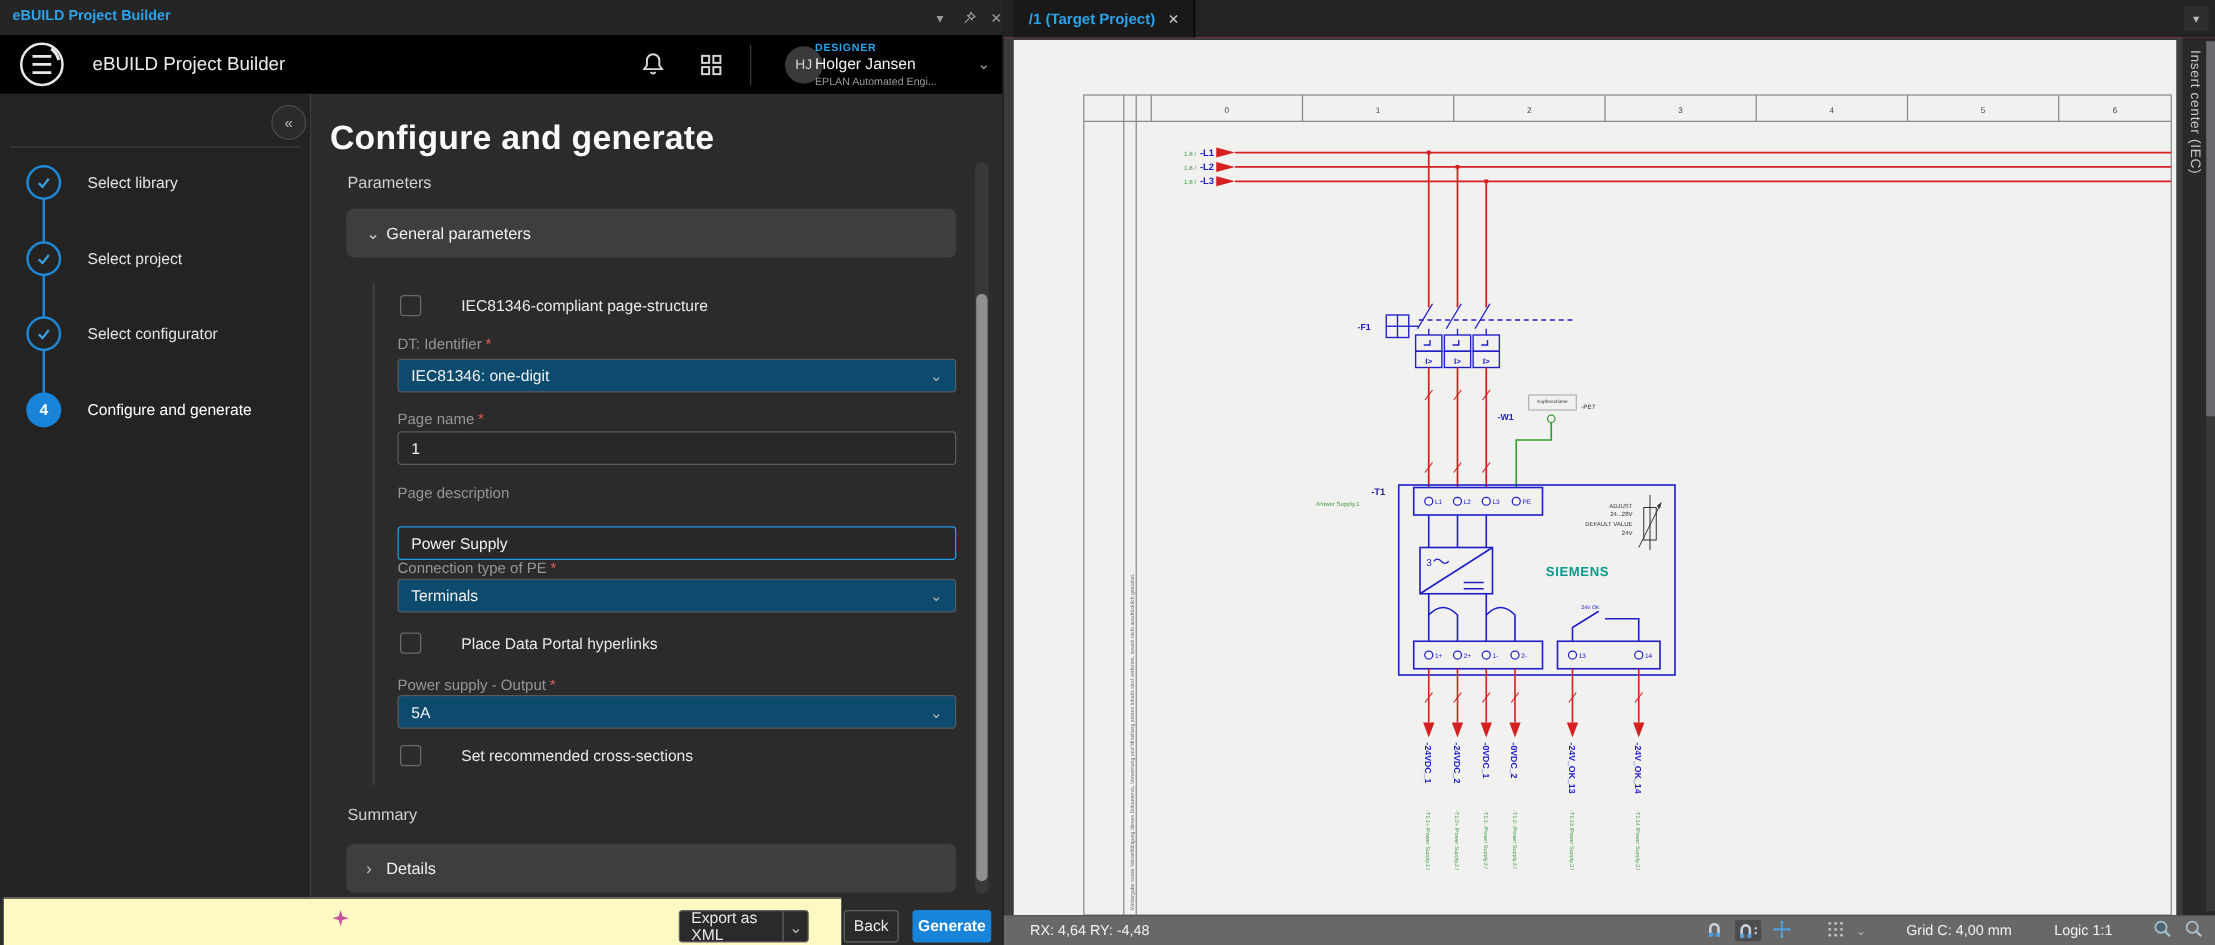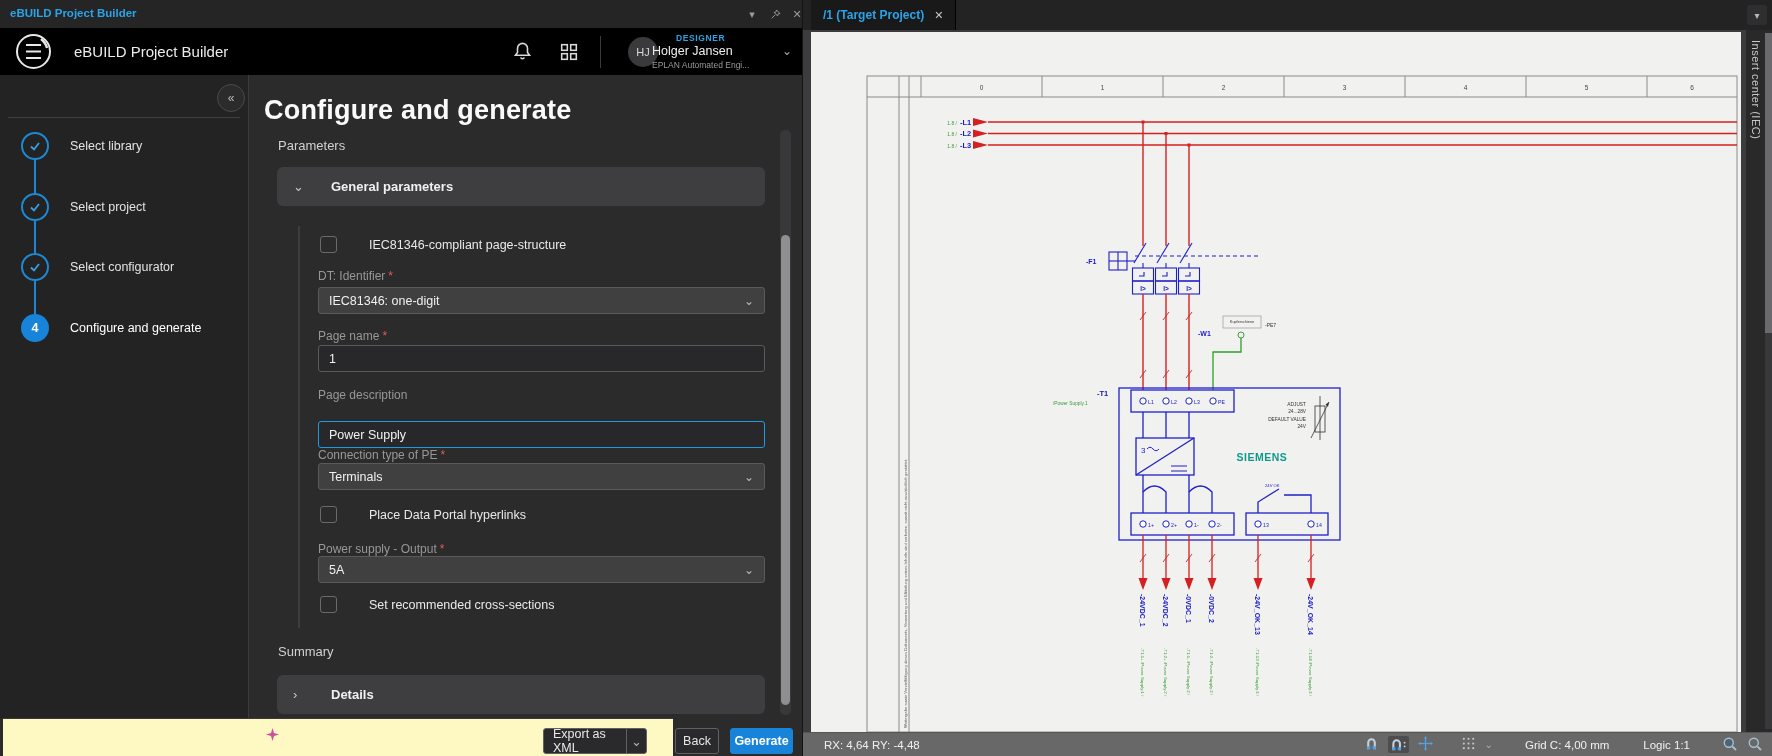--- a/index.html
+++ b/index.html
@@ -10,45 +10,45 @@
   .titlebar{left:0;top:0;width:802px;height:28px;background:#252526;}
   .titlebar .wtitle{position:absolute;left:10px;top:7px;font-size:11.5px;font-weight:600;color:#2aa3e8;}
   .tb-ico{position:absolute;top:6px;width:16px;height:16px;color:#9a9a9a;font-size:11px;
           display:flex;align-items:center;justify-content:center;cursor:default;}
   .appheader{left:0;top:28px;width:802px;height:47px;background:#000;}
   .app-title{position:absolute;left:74px;top:15px;font-size:15px;color:#ececec;}
   .hdr-divider{position:absolute;left:600px;top:8px;width:1px;height:32px;background:#3a3a3a;}
   .avatar{position:absolute;left:628px;top:9px;width:30px;height:30px;border-radius:50%;
           background:#3a3a3c;display:flex;align-items:center;justify-content:center;
           font-size:11px;color:#d8d8d8;}
-  .u-role{position:absolute;left:676px;top:5px;font-size:8.5px;font-weight:700;letter-spacing:.6px;color:#2aa3e8;}
+  .u-role{position:absolute;left:652px;top:5px;font-size:8.5px;font-weight:700;letter-spacing:.6px;color:#2aa3e8;}
   .u-name{position:absolute;left:652px;top:16px;font-size:12.5px;color:#f0f0f0;}
   .u-org{position:absolute;left:652px;top:32px;font-size:8.5px;color:#9a9a9a;}
   
   .sidebar{left:0;top:75px;width:248px;height:643px;background:#232324;border-right:1px solid #3c3c3e;}
   .collapse-btn{left:217px;top:84px;width:26px;height:26px;border-radius:50%;background:#2b2b2c;
         border:1px solid #4a4a4a;color:#bbb;font-size:12px;display:flex;align-items:center;
         justify-content:center;z-index:5;}
   .side-sep{left:8px;top:117px;width:232px;height:1px;background:#3f3f41;}
   .wire{left:34px;top:146px;width:2px;height:182px;background:#1e86d6;}
   .step-circle{width:28px;height:28px;border-radius:50%;box-sizing:border-box;background:#232324;
         border:2px solid #1e88d4;display:flex;align-items:center;justify-content:center;}
   .step-circle.active{background:#1884d9;border-color:#1884d9;color:#fff;font-size:12.5px;font-weight:700;}
   .step-label{font-size:12.5px;color:#e2e2e2;}
   
   .h1{left:264px;top:95px;font-size:27px;font-weight:700;color:#fafafa;letter-spacing:.2px;}
   .sec-label{font-size:13px;color:#d0d0d0;}
   .accordion{left:277px;width:488px;height:39px;background:#3e3e41;border-radius:6px;
         display:flex;align-items:center;}
   .acc-chev{margin-left:16px;color:#c8c8c8;font-size:13px;width:14px;}
-  .acc-label{margin-left:24px;font-size:13px;font-weight:700;color:#f0f0f0;}
+  .acc-label{margin-left:2px;font-size:13px;font-weight:400;color:#f0f0f0;}
   .indent-line{left:298px;top:226px;width:2px;height:402px;background:#3d3d40;}
   .flabel{font-size:12px;color:#979797;}
   .req{color:#e05a5a;margin-left:3px;font-size:12px;}
-  .field{left:318px;width:447px;height:27px;background:#404040;border:1px solid #5a5a5c;
+  .field{left:318px;width:447px;height:27px;background:#0c4a6e;border:1px solid #5a5a5c;
         border-radius:3px;box-sizing:border-box;display:flex;align-items:center;}
   .field .val{margin-left:10px;font-size:12.5px;color:#f0f0f0;}
   .field .sel-chev{position:absolute;right:10px;color:#b9b9b9;font-size:12px;}
   input.txt{position:absolute;left:318px;width:447px;height:27px;background:#28282a;
         border:1px solid #5a5a5c;border-radius:3px;box-sizing:border-box;color:#f0f0f0;
         font-size:12.5px;padding:0 0 0 10px;font-family:"Liberation Sans",sans-serif;outline:none;}
   input.txt.focused{border:1.5px solid #1e9be2;margin-top:17px;}
   .cbrow{display:flex;align-items:center;gap:22px;}
   .cbox{width:17px;height:17px;border:1.5px solid #6a6a6a;border-radius:3px;box-sizing:border-box;background:transparent;}
   .cblabel{margin-left:10px;font-size:12.5px;color:#e8e8e8;}

